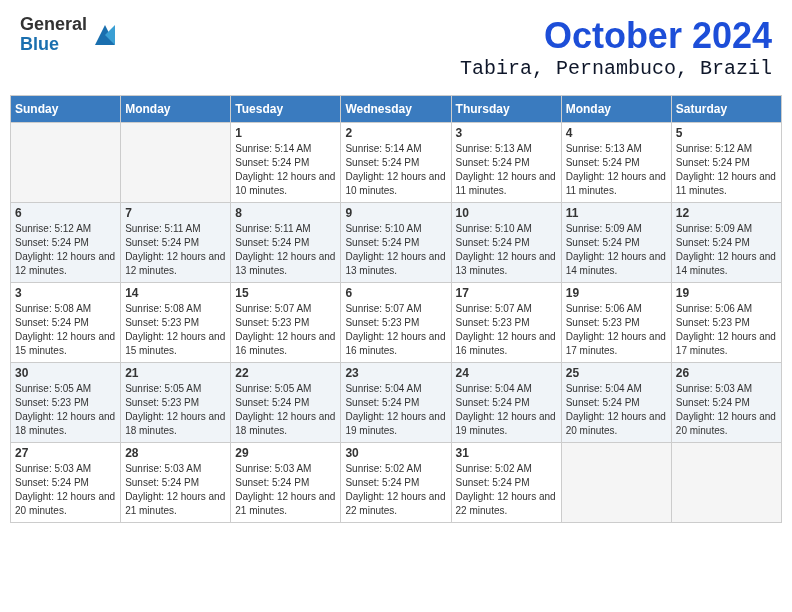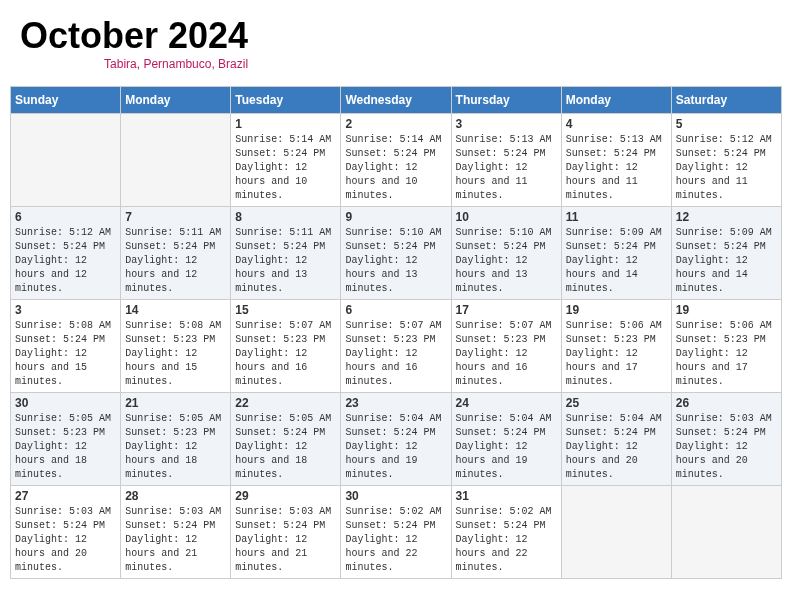--- a/index.html
+++ b/index.html
@@ -40,25 +40,26 @@
       width: 30px;
       height: 30px;
       margin-left: 3px;
     }
     .title-section {
       text-align: right;
     }
     .month-title {
       font-size: 36px;
       font-weight: bold;
-      color: #000000;
+      color: #1d4ed8;
     }
     .subtitle {
-      font-size: 12px;
-      color: #be185d;
+      font-size: 20px;
+      color: #0f172a;
+      font-family: Liberation Mono, monospace;
     }
     .calendar {
       width: 100%;
       border-collapse: collapse;
       font-size: 10.5px;
     }
     .calendar thead tr th {
       background-color: #3a7bbf;
       color: #fff;
       padding: 6px 4px;
@@ -85,30 +86,39 @@
       font-size: 12px;
       font-weight: bold;
       color: #333;
       display: block;
       margin-bottom: 2px;
     }
     .day-info {
       color: #333;
       font-size: 10px;
       line-height: 1.4;
-      font-family: Liberation Mono, monospace;
     }
     .row-alt td:not(.empty) {
       background: #f0f4f8;
     }
   </style>
 </head>
 <body>
 
 <div class="header">
+  <div class="logo">
+    <div class="logo-text">
+      <span class="logo-general">General</span>
+      <span class="logo-blue">Blue</span>
+    </div>
+    <svg class="logo-icon" viewBox="0 0 30 30">
+      <polygon points="5,25 15,5 25,25" fill="#1a6faf"></polygon>
+      <polygon points="15,15 25,5 25,25" fill="#3a9fd4"></polygon>
+    </svg>
+  </div>
   <div class="title-section">
     <div class="month-title">October 2024</div>
     <div class="subtitle">Tabira, Pernambuco, Brazil</div>
   </div>
 </div>
 
 <table class="calendar">
   <thead>
     <tr>
     <th>Sunday</th>

